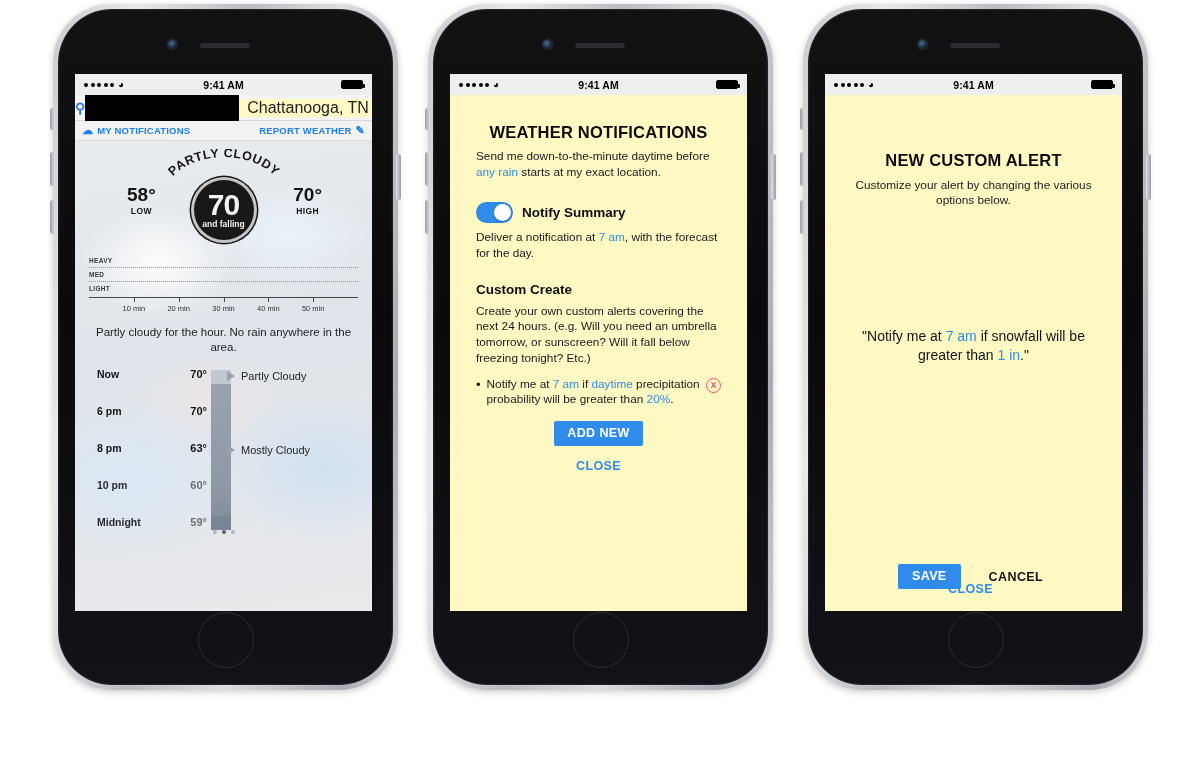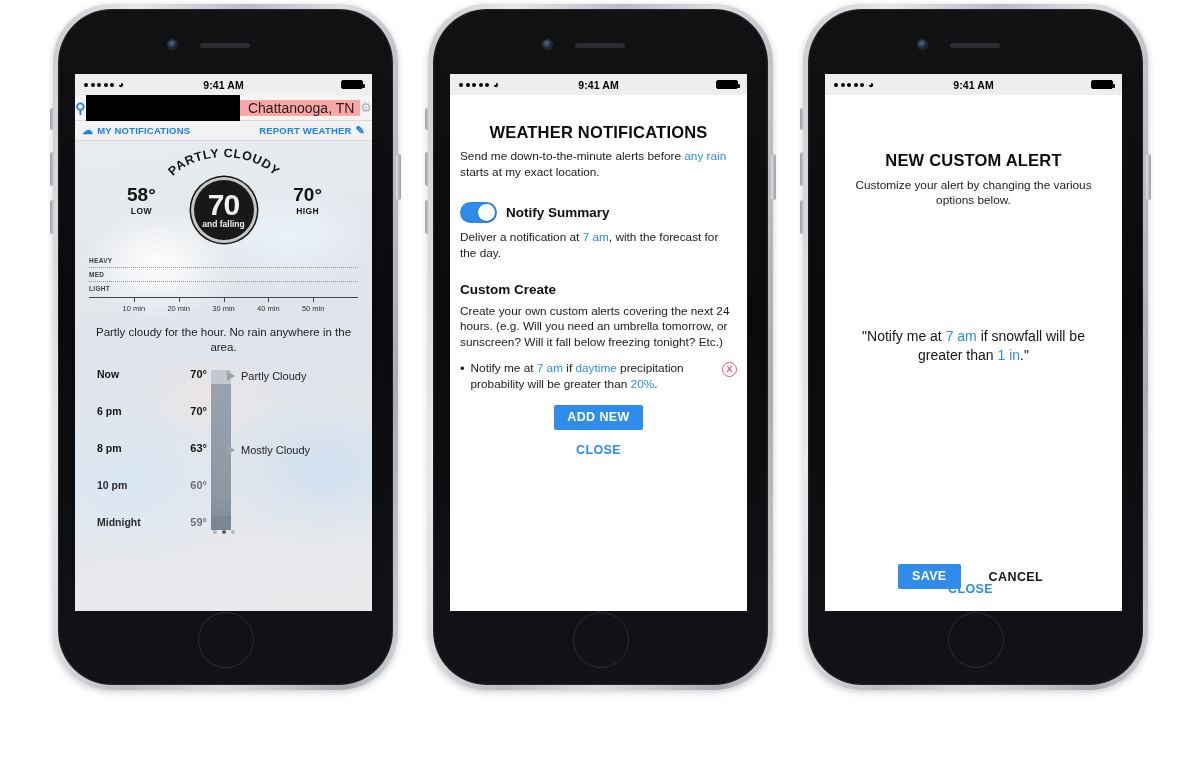--- a/index.html
+++ b/index.html
@@ -88,21 +88,21 @@
   
   .wx-search {
     height: 26px; display: flex; align-items: center;
     background: #f4f4f5; border-bottom: 1px solid #d9d9dc;
   }
   .wx-search .mag { width: 26px; text-align: center; color: #2b7de0; font-size: 14px; font-weight: bold; }
   .wx-input {
     flex: 1; height: 26px; background: #000; border: none; color: #fff;
     font-family: "Liberation Sans", sans-serif; font-size: 11px; padding: 0 6px;
   }
-  .wx-loc { font-size: 14px; color: #1f1f1f; padding: 0 6px 0 8px; background: #fca5a5; white-space: nowrap; }
+  .wx-loc { font-size: 16px; color: #1f1f1f; padding: 0 6px 0 8px; background: #fef9c3; white-space: nowrap; }
   .gear { width: 22px; text-align: center; color: #a9abb0; font-size: 13px; background: #f4f4f5; }
 
   .wx-subnav {
     height: 20px; display: flex; align-items: center; justify-content: space-between;
     padding: 0 7px; background: #f2f2f3; border-bottom: 1px solid #dcdcdf;
   }
   .wx-subnav .lnk { color: #1d7fe8; font-size: 9.5px; font-weight: bold; letter-spacing: .2px;
                     display: flex; align-items: center; gap: 4px; }
   .cloudicon { display: inline-block; color: #1d7fe8; font-size: 11px; line-height: 1; }
   .pencil { display: inline-block; color: #1d7fe8; font-size: 11px; line-height: 1; transform: rotate(0deg); }
@@ -160,21 +160,21 @@
   .hr-bar .cap-top { position: absolute; left: 0; right: 0; top: 0; height: 14px; background: #c2c8d0; }
   .hr-bar .cap-bot { position: absolute; left: 0; right: 0; bottom: 0; height: 14px; background: #7a8694; }
   .hr-point { position: absolute; left: 152px; display: flex; align-items: center; gap: 6px; }
   .hr-point .tri { width: 0; height: 0; border-top: 5px solid transparent; border-bottom: 5px solid transparent; border-left: 8px solid #9aa3af; }
   .hr-point .lbl { font-size: 11px; color: #22252a; }
   .dots { position: absolute; left: 0; right: 0; bottom: 4px; display: flex; justify-content: center; gap: 5px; }
   .dots i { width: 4px; height: 4px; border-radius: 50%; background: #b3b6bb; display: block; }
   .dots i.on { background: #5d6067; }
 
   
-  .panel { padding: 0 10px; height: 516px; background: #ffffff; position: relative; }
+  .panel { padding: 0 26px; height: 516px; background: #fef9c3; position: relative; }
   .p-title {
     text-align: center; font-size: 16.5px; font-weight: bold; color: #0d0d0f;
     letter-spacing: .2px; padding-top: 28px;
   }
   .row-toggle { display: flex; align-items: center; gap: 9px; margin-top: 22px; }
   .switch {
     width: 37px; height: 21px; border-radius: 11px; background: #2f8ceb;
     position: relative; flex: 0 0 auto; box-shadow: inset 0 0 0 1px rgba(0,0,0,.04);
   }
   .switch .knob {
@@ -397,21 +397,21 @@
           </span>
         <span class="sb-wifi">◕</span>
         <span class="sb-time">9:41 AM</span>
         <span class="sb-batt"></span>
       </div>
 
       <div class="panel">
         <div class="p-title">WEATHER NOTIFICATIONS</div>
 
         <div class="p-text">
-          <span>Send me down-to-the-minute alerts before </span><span class="blue">any rain</span><span> starts at my exact location.</span>
+          <span>Send me down-to-the-minute daytime before </span><span class="blue">any rain</span><span> starts at my exact location.</span>
         </div>
 
         <div class="row-toggle">
           <div class="switch">
               <div class="knob"></div>
             </div>
           <div class="tl">Notify Summary</div>
         </div>
         <div class="p-text">
           <span>Deliver a notification at </span><span class="blue">7 am</span><span>, with the forecast for the day.</span>

